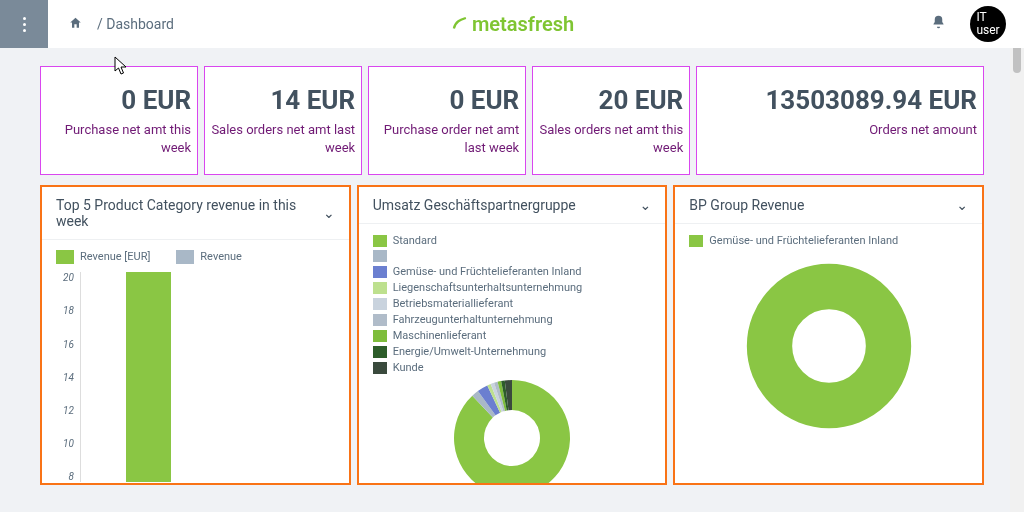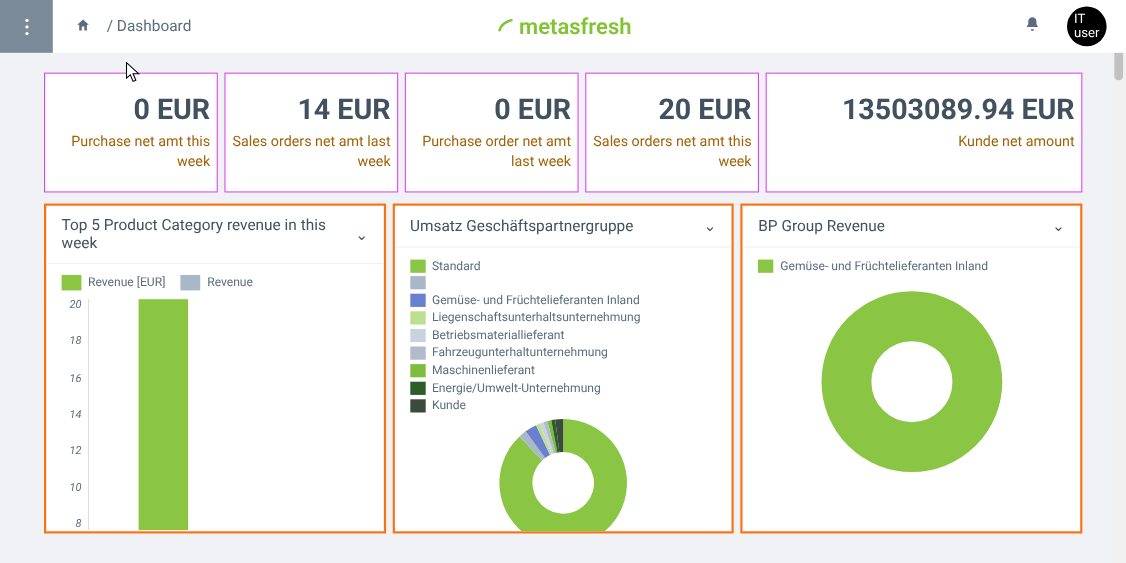--- a/index.html
+++ b/index.html
@@ -14,28 +14,28 @@
   .breadcrumb { margin-left:14px; color:#5b6d7d; font-size:14px; }
   .brand { position:absolute; left:50%; transform:translateX(-50%); display:flex; align-items:center; color:#7fc532; font-weight:600; font-size:20px; gap:2px; }
   .bell-wrap { position:absolute; right:78px; color:#5b6d7d; }
   .avatar { position:absolute; right:18px; width:36px; height:36px; border-radius:50%; background:#000; color:#fff; display:flex; align-items:center; justify-content:center; font-size:12px; line-height:1.1; text-align:left; }
   .cursor { position:absolute; left:114px; top:56px; pointer-events:none; z-index:100; }
 
   .stats { display:flex; gap:6px; padding:18px 40px 10px 40px; }
   .stat { background:#fff; flex:1; padding:18px 6px; text-align:right; border:1px solid #d946ef; }
   .stat.wide { flex:1.9; }
   .stat-val { font-size:26px; font-weight:700; color:#42515f; white-space:nowrap; }
-  .stat-lbl { font-size:13px; color:#a16207; margin-top:6px; line-height:1.35; }
+  .stat-lbl { font-size:13px; color:#701a75; margin-top:6px; line-height:1.35; }
 
   .panels { display:flex; gap:6px; padding:0 40px; }
   .panel { background:#fff; border:2px solid #f97316; flex:1; display:flex; flex-direction:column; height:300px; overflow:hidden; }
   .panel-hdr { padding:10px 14px; display:flex; justify-content:space-between; align-items:center; font-size:14px; color:#42515f; border-bottom:1px solid #eef0f2; }
   .panel-body { padding:10px 14px; position:relative; flex:1; }
 
-  .bar-legend { display:flex; gap:14px; font-size:11px; color:#5b6d7d; align-items:center; margin-bottom:8px; }
+  .bar-legend { display:flex; gap:26px; font-size:11px; color:#5b6d7d; align-items:center; margin-bottom:8px; }
   .sw { width:18px; height:14px; display:inline-block; margin-right:6px; vertical-align:middle; }
   .barchart { display:flex; height:210px; }
   .yaxis { display:flex; flex-direction:column; justify-content:space-between; font-size:10px; color:#5b6d7d; text-align:right; padding-right:6px; width:24px;font-style:italic; }
   .plot { flex:1; position:relative; border-left:1px solid #ddd; }
   .bar { position:absolute; left:45px; bottom:0; width:45px; background:#8ac644; }
 
   .pie-legend { display:flex; flex-direction:column; gap:3px; font-size:11px; color:#5b6d7d; }
   .pie-legend .row { display:flex; align-items:flex-end; }
   .pie-legend .sw2 { width:14px; height:12px; margin-right:6px; flex-shrink:0; }
 
@@ -97,21 +97,21 @@
   <div class="stat">
       <div class="stat-val">0 EUR</div>
       <div class="stat-lbl">Purchase order net amt last week</div>
     </div>
   <div class="stat">
       <div class="stat-val">20 EUR</div>
       <div class="stat-lbl">Sales orders net amt this week</div>
     </div>
   <div class="stat wide">
       <div class="stat-val">13503089.94 EUR</div>
-      <div class="stat-lbl">Kunde net amount</div>
+      <div class="stat-lbl">Orders net amount</div>
     </div>
 </div>
 
 <div class="panels">
 
   <div class="panel">
     <div class="panel-hdr">
       <span>Top 5 Product Category revenue in this week</span>
       <span>⌄</span>
     </div>

